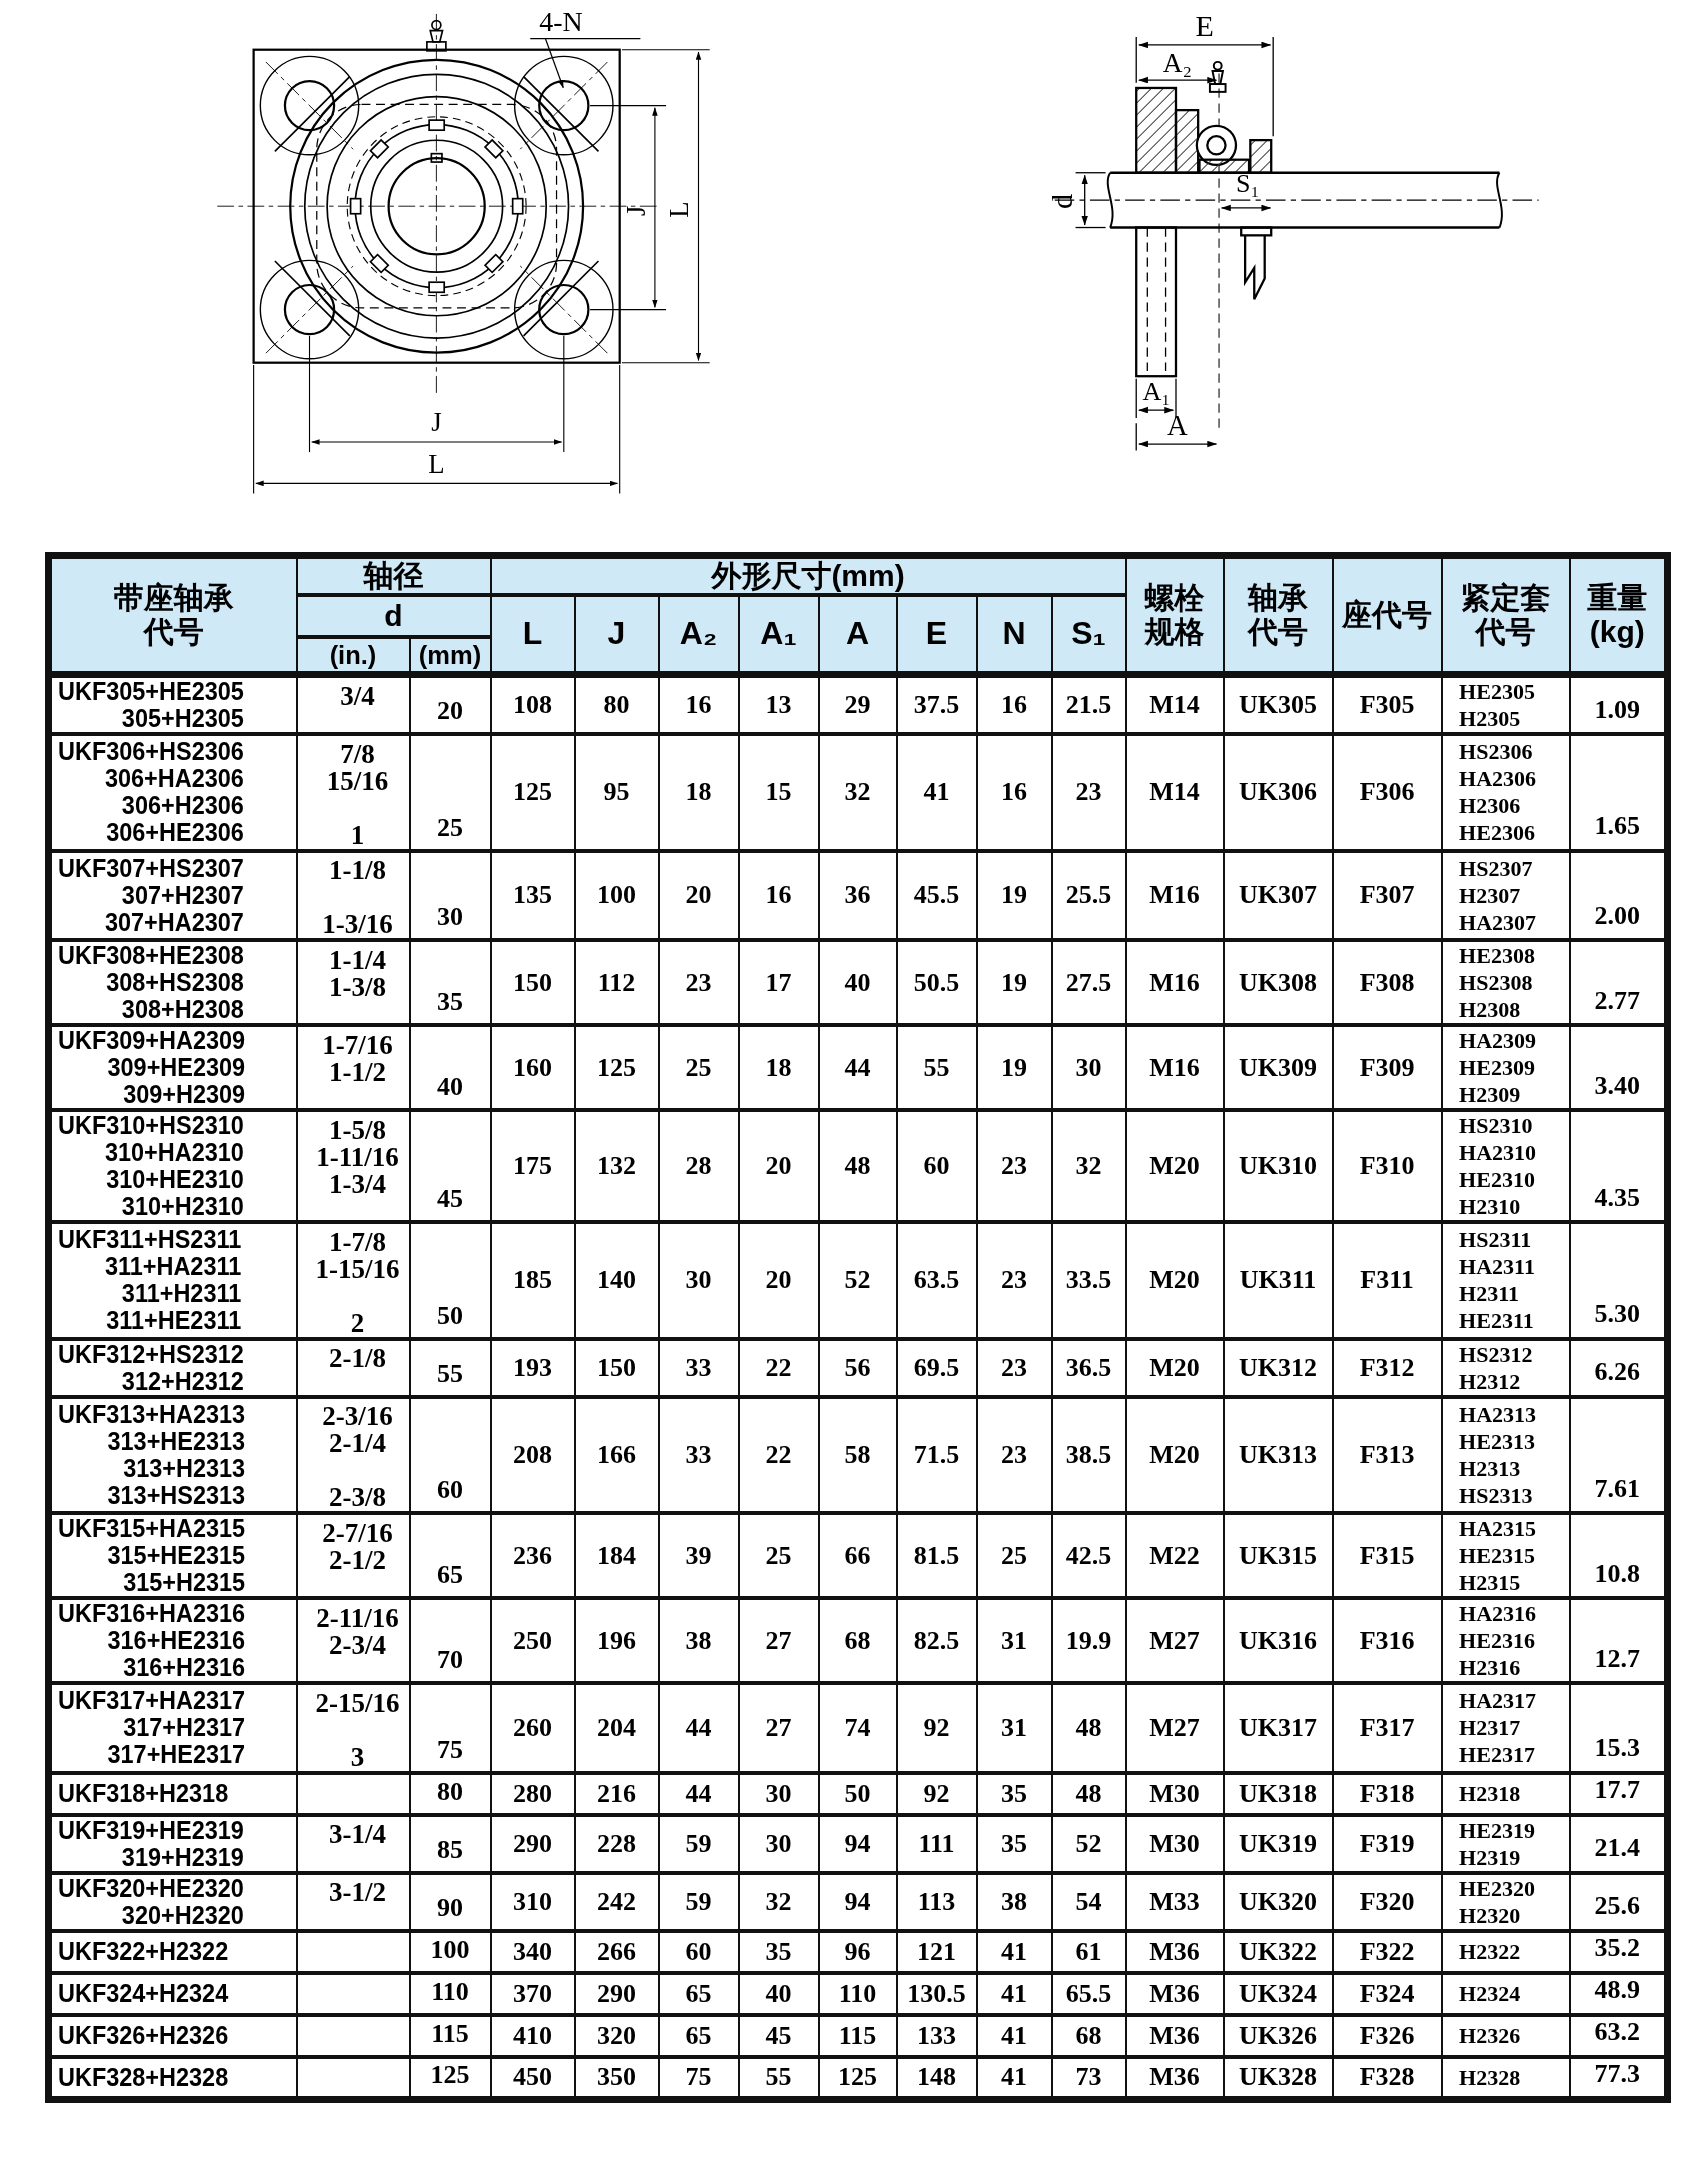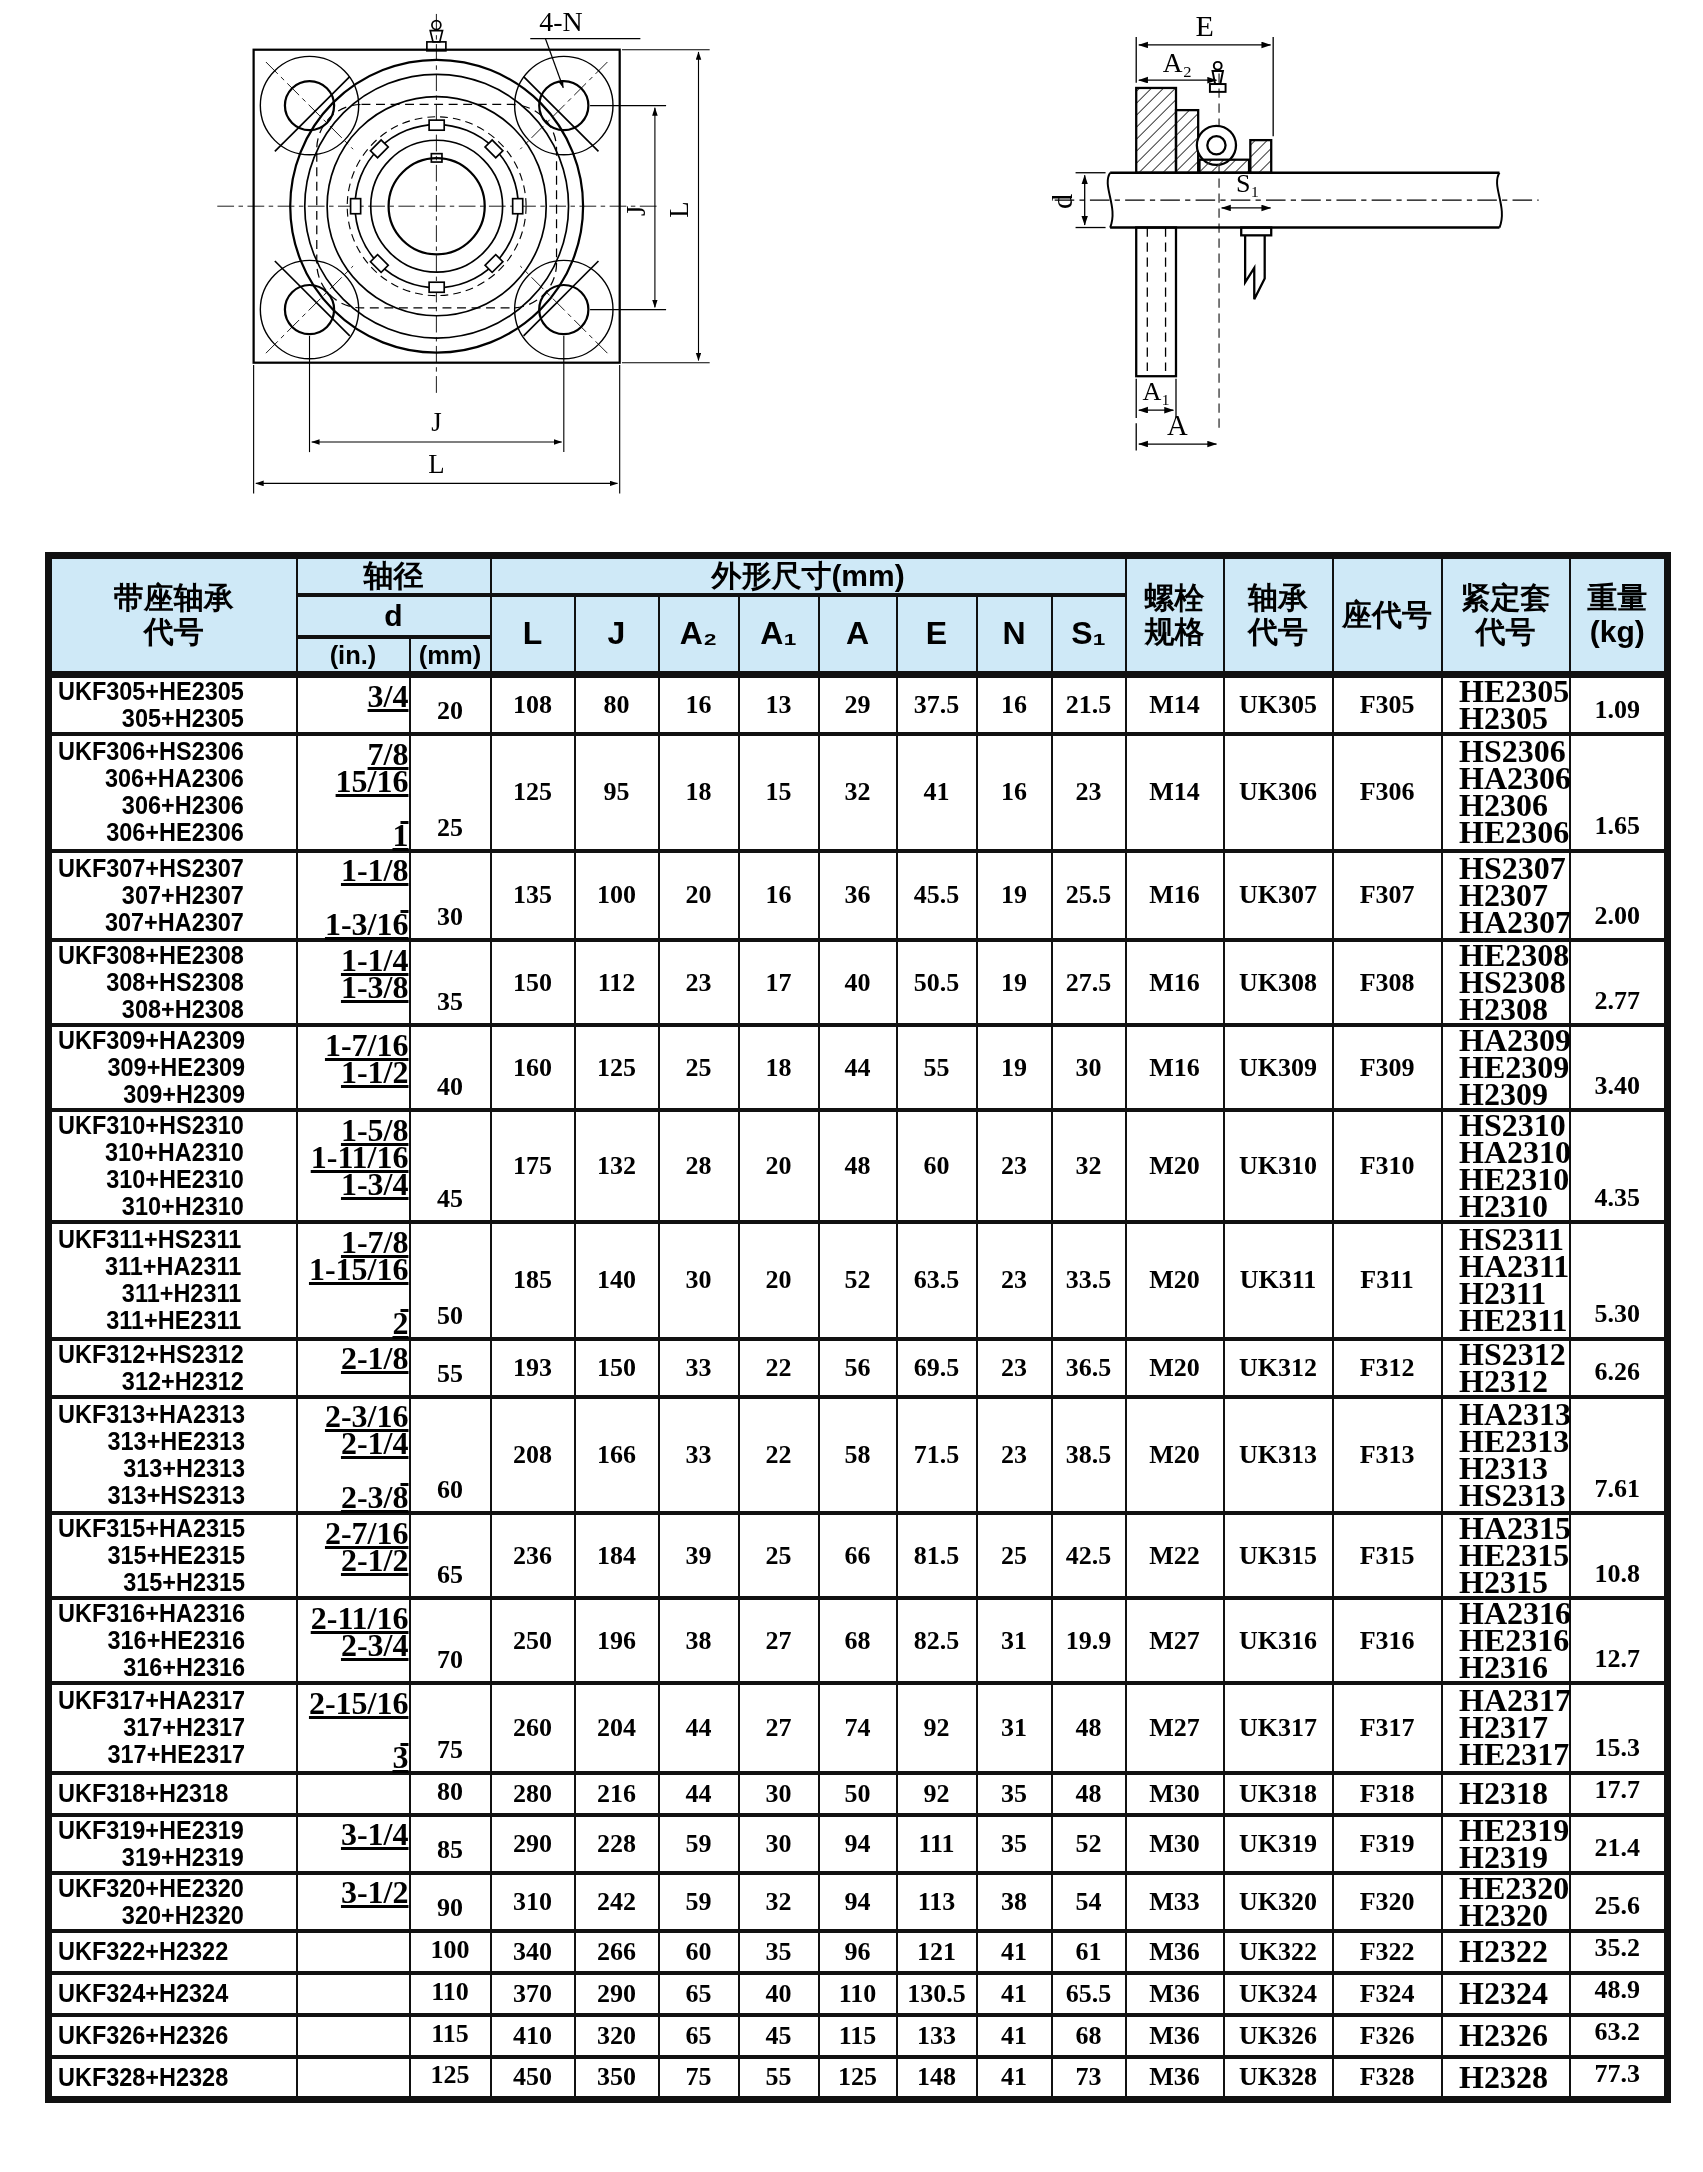--- a/index.html
+++ b/index.html
@@ -43,32 +43,32 @@
   .stack{line-height:27px;}
   .stack div{white-space:nowrap;}
   td.code{text-align:left;padding-left:6px;vertical-align:middle;}
   td.code .stack{
     display:inline-block;text-align:right;
     font-weight:bold;font-size:25.5px;
     font-family:"Liberation Sans","DejaVu Sans",sans-serif;
     transform:scaleX(.92);transform-origin:0 50%;
   }
   td.din{
-    text-align:right;vertical-align:top;padding:4.5px 0 0 9px;
-    font-family:"Liberation Serif","DejaVu Serif",serif;font-weight:bold;font-size:32px;text-decoration:underline;
+    text-align:center;vertical-align:top;padding:4.5px 0 0 9px;
+    font-family:"Liberation Serif","DejaVu Serif",serif;font-weight:bold;font-size:27px;
   }
   td.num{
     text-align:center;vertical-align:middle;
     font-family:"Liberation Serif","DejaVu Serif",serif;font-weight:bold;font-size:26px;
   }
   td.dmm{vertical-align:bottom;padding-bottom:6px;}
   td.weight{vertical-align:bottom;padding-bottom:7.5px;}
   td.sleeve{
     text-align:left;padding-left:16.5px;vertical-align:middle;
-    font-family:"Liberation Serif","DejaVu Serif",serif;font-weight:bold;font-size:32px;
+    font-family:"Liberation Serif","DejaVu Serif",serif;font-weight:bold;font-size:22px;
   }
 </style>
 </head>
 <body>
 
 <div class="drawings">
 
   <div class="svgwrap" style="left:203px;top:4.5px;width:526px;">
     <svg viewBox="0 0 940 900" width="526" height="503">
       <defs>

